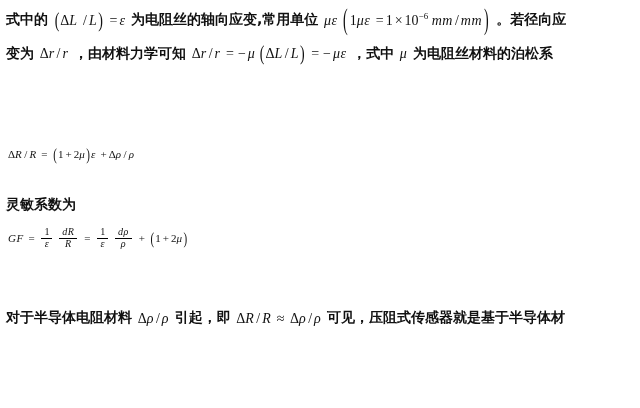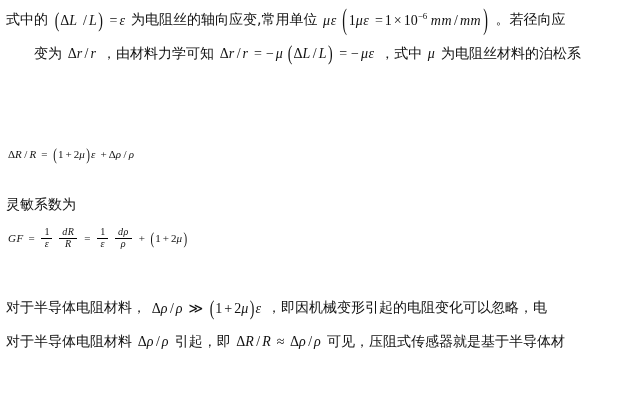--- a/index.html
+++ b/index.html
@@ -80,21 +80,21 @@
     font-style: normal;
     display: inline-block;
     transform: scaleY(2.1);
     transform-origin: center;
     margin: 0 2px;
     position: relative;
     top: -1px;
   }
   .op { font-style: normal; padding: 0 2px; }
   .gf { font-style: italic; letter-spacing: 0.5px; }
-  .cjk { font-family: "DejaVu Sans", "Liberation Sans", sans-serif; font-size: 14px; font-style: normal; }
+  .cjk { font-family: "DejaVu Sans", "Liberation Sans", sans-serif; font-size: 14px; font-style: normal; font-weight: bold; }
 </style>
 </head>
 <body>
 
 <div class="page">
 
   <div class="para p1">
     <div>
       <span class="cjk">式中的</span>
       <span class="inline-math">
@@ -104,21 +104,21 @@
       </span>
       <span class="cjk">为电阻丝的轴向应变,常用单位</span>
       <span class="inline-math">
         <span class="gf">με</span>
         <span class="bigparen">(</span><span class="up">1</span><span class="gf">με</span>
         <span class="op">=</span><span class="up">1</span><span class="op">×</span><span class="up">10</span><sup class="ex">−6</sup>
         <span class="gf">mm</span><span class="op">/</span><span class="gf">mm</span><span class="bigparen">)</span>
       </span>
       <span class="cjk">。若径向应</span>
     </div>
-    <div style="margin-top:10px;margin-left:28px;">
+    <div style="margin-top:10px;">
       <span class="cjk">变为</span>
       <span class="inline-math">
         <span class="up">Δ</span><span class="gf">r</span><span class="op">/</span><span class="gf">r</span>
       </span>
       <span class="cjk">，由材料力学可知</span>
       <span class="inline-math">
         <span class="up">Δ</span><span class="gf">r</span><span class="op">/</span><span class="gf">r</span>
         <span class="op">=</span><span class="op">−</span><span class="gf">μ</span>
         <span class="paren">(</span><span class="up">Δ</span><span class="gf">L</span><span class="op">/</span><span class="gf">L</span><span class="paren">)</span>
         <span class="op">=</span><span class="op">−</span><span class="gf">με</span>
@@ -150,29 +150,20 @@
       <span class="frac"><span class="num"><span class="gf">dR</span></span><span class="den"><span class="gf">R</span></span></span>
       <span class="op">=</span>
       <span class="frac"><span class="num"><span class="up">1</span></span><span class="den"><span class="gf">ε</span></span></span>
       <span class="frac"><span class="num"><span class="gf">dρ</span></span><span class="den"><span class="gf">ρ</span></span></span>
       <span class="op">+</span>
       <span class="paren">(</span><span class="up">1</span><span class="op">+</span><span class="up">2</span><span class="gf">μ</span><span class="paren">)</span>
     </span>
   </div>
 
   <div class="para p5">
-    <div>
-      <span class="cjk">对于半导体电阻材料，</span>
-      <span class="inline-math">
-        <span class="up">Δ</span><span class="gf">ρ</span><span class="op">/</span><span class="gf">ρ</span>
-        <span class="op">≫</span>
-        <span class="paren">(</span><span class="up">1</span><span class="op">+</span><span class="up">2</span><span class="gf">μ</span><span class="paren">)</span><span class="gf">ε</span>
-      </span>
-      <span class="cjk">，即因机械变形引起的电阻变化可以忽略，电</span>
-    </div>
     <div style="margin-top:10px;">
       <span class="cjk">对于半导体电阻材料</span>
       <span class="inline-math">
         <span class="up">Δ</span><span class="gf">ρ</span><span class="op">/</span><span class="gf">ρ</span>
       </span>
       <span class="cjk">引起，即</span>
       <span class="inline-math">
         <span class="up">Δ</span><span class="gf">R</span><span class="op">/</span><span class="gf">R</span>
         <span class="op">≈</span>
         <span class="up">Δ</span><span class="gf">ρ</span><span class="op">/</span><span class="gf">ρ</span>

